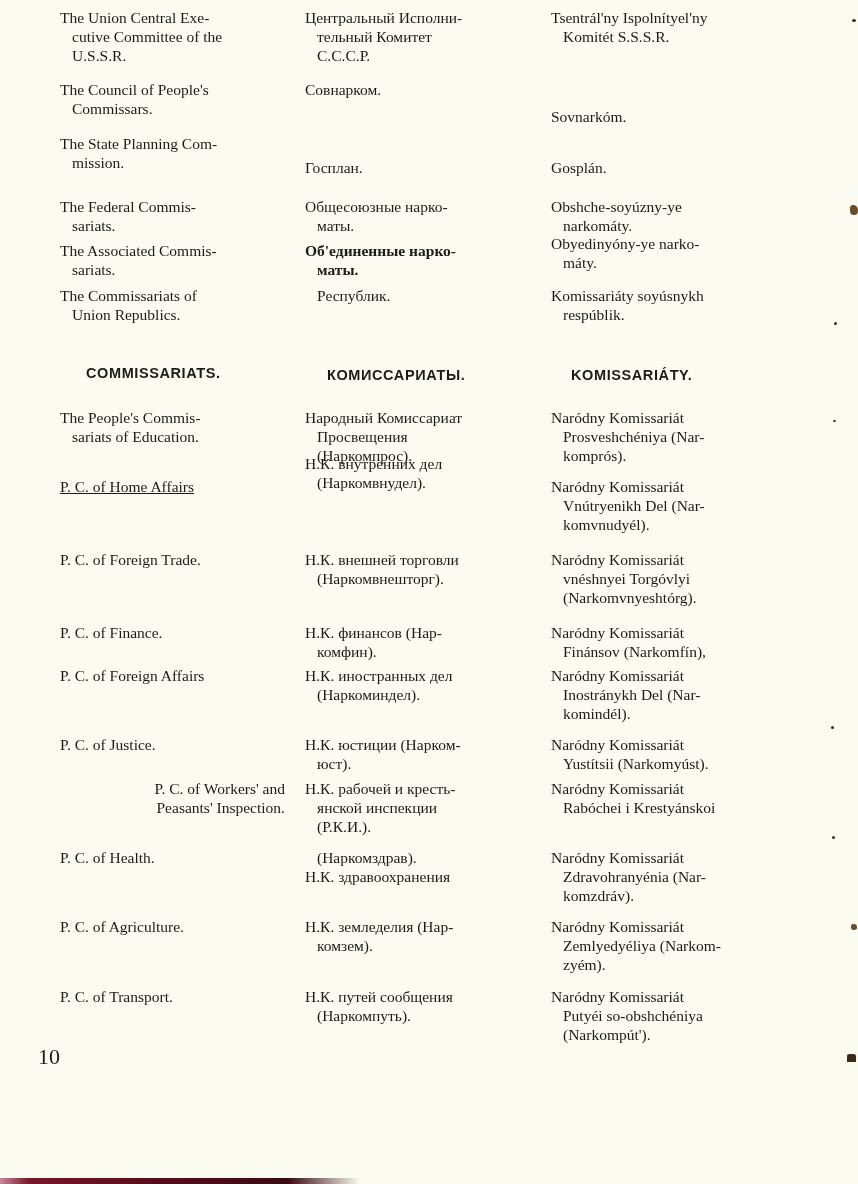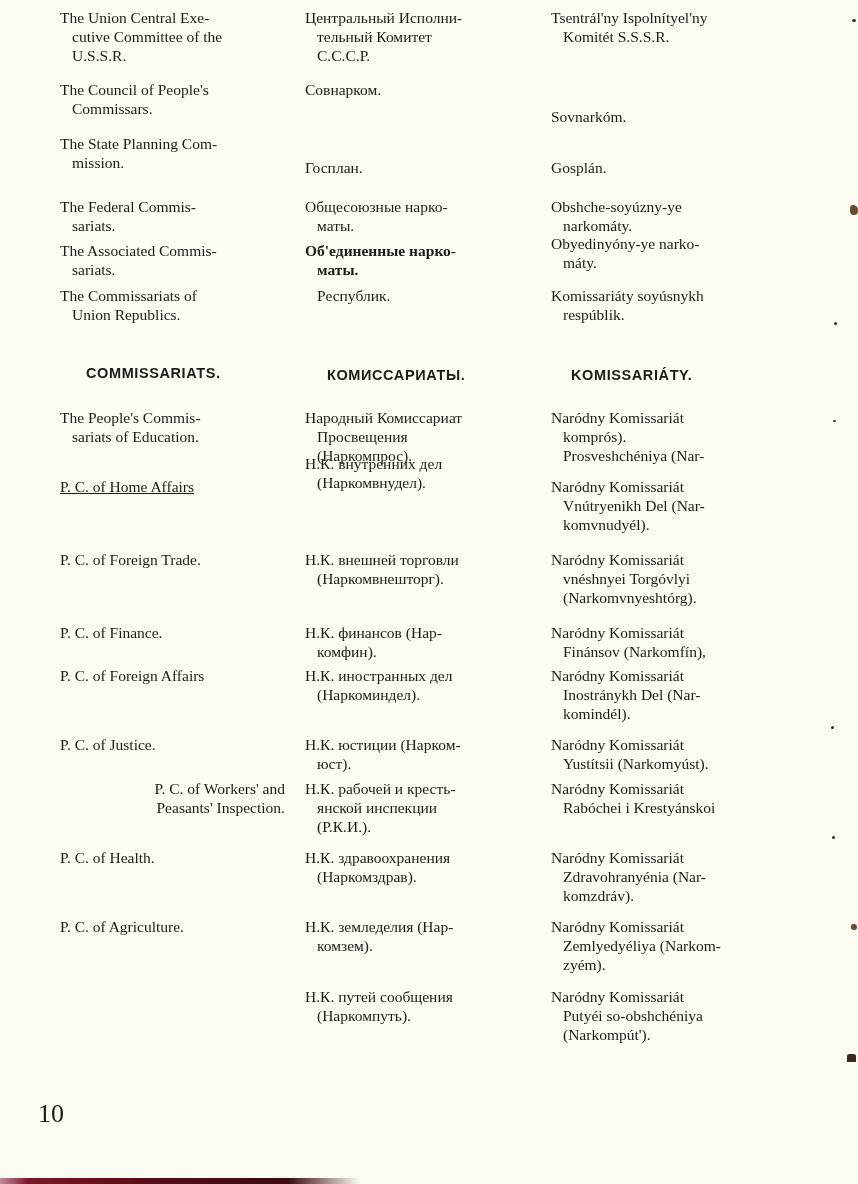--- a/index.html
+++ b/index.html
@@ -15,22 +15,22 @@
   .entry .line { display: block; white-space: nowrap; }
   .entry .line.indent { padding-left: 12px; }
   .col-en { left: 60px; width: 225px; }
   .col-ru { left: 305px; width: 225px; }
   .col-tr { left: 551px; width: 230px; }
   .heading {
     position: absolute; font-family: "Liberation Sans", "DejaVu Sans", sans-serif;
     font-weight: bold; font-size: 14.5px; letter-spacing: 0.6px;
   }
   .page-number {
-    position: absolute; left: 38px; top: 1099px;
-    font-size: 26px; font-family: "Liberation Serif", serif;
+    position: absolute; left: 38px; top: 1044px;
+    font-size: 22px; font-family: "Liberation Serif", serif;
   }
   .bottom-strip {
     position: absolute; left: 0; bottom: 0; height: 6px; width: 360px;
     background: linear-gradient(90deg, #c48aa0 0%, #7a1628 8%, #5a0d1a 40%, #3a0a12 80%, rgba(60,10,20,0) 100%);
   }
   .speck { position: absolute; background: #3b2a1a; border-radius: 50%; }
   .mark-right { position: absolute; width: 8px; height: 10px; background: #6a4a2a; border-radius: 40% 60% 50% 50%; }
 </style>
 </head>
 <body>
@@ -120,22 +120,22 @@
     <span class="line">The People's Commis-</span>
     <span class="line indent">sariats of Education.</span>
   </div>
   <div class="entry col-ru" style="top:408px;">
     <span class="line">Народный Комиссариат</span>
     <span class="line indent">Просвещения</span>
     <span class="line indent">(Наркомпрос).</span>
   </div>
   <div class="entry col-tr" style="top:408px;">
     <span class="line">Naródny Komissariát</span>
+    <span class="line indent">Prosveshchéniya (Nar-</span>
     <span class="line indent">komprós).</span>
-    <span class="line indent">Prosveshchéniya (Nar-</span>
   </div>
 
   <div class="entry col-en" style="top:477px;text-decoration:underline;">
     <span class="line">P. C. of Home Affairs</span>
   </div>
   <div class="entry col-ru" style="top:454px;">
     <span class="line">Н.К. внутренних дел</span>
     <span class="line indent">(Наркомвнудел).</span>
   </div>
   <div class="entry col-tr" style="top:477px;">
@@ -205,42 +205,45 @@
   </div>
   <div class="entry col-tr" style="top:779px;">
     <span class="line">Naródny Komissariát</span>
     <span class="line indent">Rabóchei i Krestyánskoi</span>
   </div>
 
   <div class="entry col-en" style="top:848px;">
     <span class="line">P. C. of Health.</span>
   </div>
   <div class="entry col-ru" style="top:848px;">
+    <span class="line indent">(Наркомздрав).</span>
     <span class="line">Н.К. здравоохранения</span>
-    <span class="line indent">(Наркомздрав).</span>
   </div>
   <div class="entry col-tr" style="top:848px;">
     <span class="line">Naródny Komissariát</span>
     <span class="line indent">Zdravohranyénia (Nar-</span>
     <span class="line indent">komzdráv).</span>
   </div>
 
   <div class="entry col-en" style="top:917px;">
     <span class="line">P. C. of Agriculture.</span>
   </div>
   <div class="entry col-ru" style="top:917px;">
     <span class="line">Н.К. земледелия (Нар-</span>
     <span class="line indent">комзем).</span>
   </div>
   <div class="entry col-tr" style="top:917px;">
     <span class="line">Naródny Komissariát</span>
     <span class="line indent">Zemlyedyéliya (Narkom-</span>
     <span class="line indent">zyém).</span>
   </div>
 
+  <div class="entry col-en" style="top:987px;">
+    <span class="line">P. C. of Transport.</span>
+  </div>
   <div class="entry col-ru" style="top:987px;">
     <span class="line">Н.К. путей сообщения</span>
     <span class="line indent">(Наркомпуть).</span>
   </div>
   <div class="entry col-tr" style="top:987px;">
     <span class="line">Naródny Komissariát</span>
     <span class="line indent">Putyéi so-obshchéniya</span>
     <span class="line indent">(Narkompút').</span>
   </div>
 

